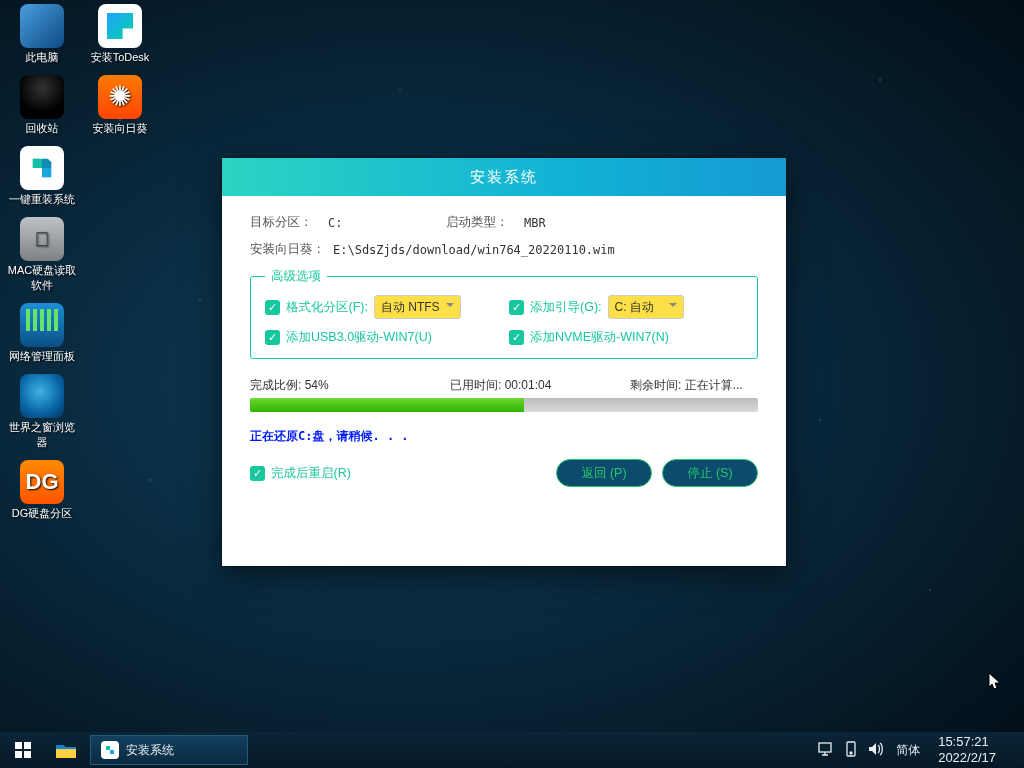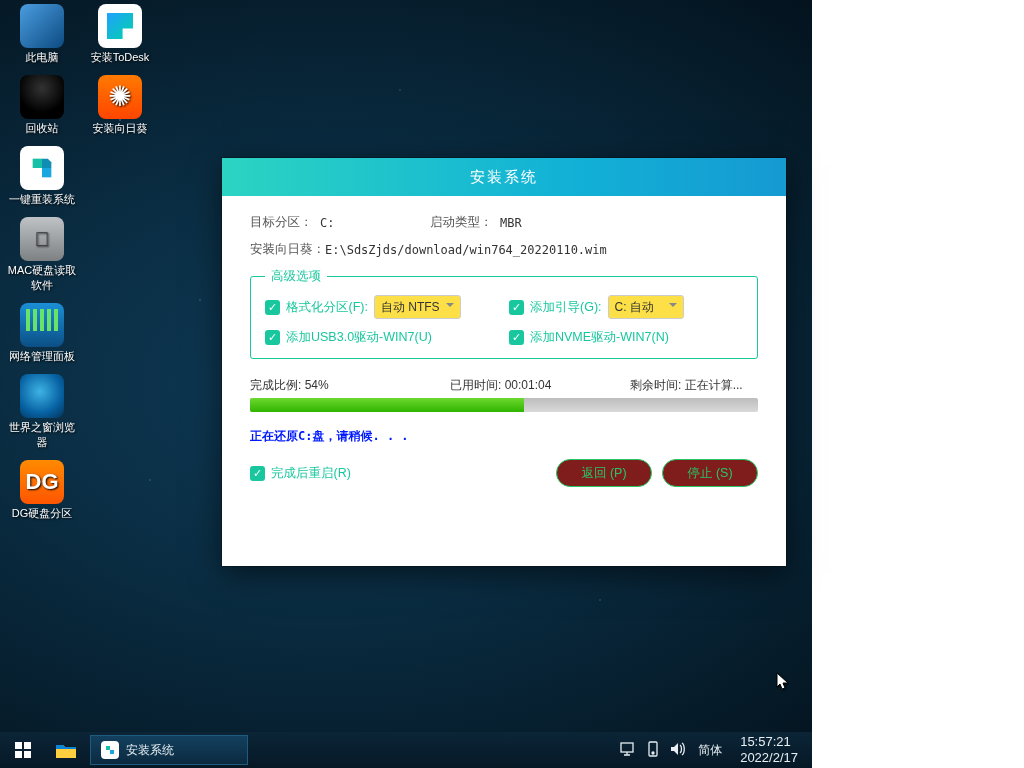--- a/index.html
+++ b/index.html
@@ -1,21 +1,21 @@
 <!DOCTYPE html>
 <html><head>
 <meta charset="utf-8">
 <style>
 * { margin: 0; padding: 0; box-sizing: border-box; font-family: "Microsoft YaHei", "SimSun", sans-serif; }
 html, body { width: 1024px; height: 768px; overflow: hidden; }
 
 
 .desktop {
   position: relative;
-  width: 812px; height: 768px;
+  width: 1024px; height: 768px;
   background: radial-gradient(ellipse 900px 600px at 40% 50%, #0e3a55 0%, #0a2d43 35%, #061d2c 65%, #020a12 100%);
 }
 .desktop::before {
   content:"";
   position:absolute; inset:0;
   background-image: radial-gradient(1px 1px at 120px 120px, rgba(255,255,255,.6),transparent),
                     radial-gradient(1px 1px at 200px 300px, rgba(255,255,255,.45),transparent),
                     radial-gradient(1px 1px at 700px 180px, rgba(255,255,255,.5),transparent),
                     radial-gradient(1px 1px at 820px 420px, rgba(255,255,255,.4),transparent),
                     radial-gradient(1px 1px at 930px 590px, rgba(255,255,255,.5),transparent),
@@ -48,21 +48,21 @@
 
 .dialog {
   position: absolute; left: 222px; top: 158px;
   width: 564px; height: 408px;
   background: #fff;
   box-shadow: 0 8px 30px rgba(0,0,0,.55), 0 0 0 1px rgba(0,0,0,.25);
   font-size: 13px; color:#444;
 }
 .dlg-titlebar{height:38px;background:linear-gradient(90deg,#2bd4c2 0%,#12b2d6 60%,#159ad2 100%);color:#fff;display:flex;align-items:center;justify-content:center;font-size:15px;letter-spacing:2px}
 .dlg-body{padding:18px 28px 14px}
-.info-row{display:flex;align-items:center;margin-bottom:10px;gap:0;font-size:12.5px}
+.info-row{display:flex;align-items:center;margin-bottom:10px;gap:8px;font-size:12.5px}
 .info-row .lbl{color:#555;min-width:70px}
 .info-row .val{font-family:Consolas,"SimSun",monospace;font-size:12px;color:#333}
 .version-select{flex:1;height:26px;border:1px solid #ccc;border-radius:3px;display:flex;align-items:center;padding:0 22px 0 8px;font-family:Consolas,"SimSun",monospace;font-size:12px;color:#333;position:relative}
 .version-select::after{content:"";position:absolute;right:8px;top:50%;transform:translateY(-50%);border:4px solid transparent;border-top-color:#888}
 
 fieldset.adv{border:1px solid #18c79e;border-radius:3px;padding:10px 14px 12px;margin-top:4px}
 fieldset.adv legend{padding:0 6px;color:#18c79e;font-size:12.5px}
 .adv-grid{display:grid;grid-template-columns:1fr 1fr;row-gap:10px;column-gap:10px;align-items:center}
 .adv-item{display:flex;align-items:center;gap:6px;font-size:12.5px;color:#18c79e}
 .chk{width:15px;height:15px;border-radius:3px;background:#18c79e;display:inline-flex;align-items:center;justify-content:center;color:#fff;font-size:11px;line-height:1}
@@ -75,31 +75,31 @@
 .prog-labels span:nth-child(1){flex:0 0 200px}
 .prog-labels span:nth-child(2){flex:0 0 180px}
 .prog-labels span:nth-child(3){flex:1}
 .prog-bar{height:14px;background:linear-gradient(#bdbdbd,#d9d9d9);border-radius:2px;overflow:hidden;position:relative}
 .prog-fill{height:100%;background:linear-gradient(#6ed92e,#2fb400);width:54%}
 .status-line{margin-top:16px;font-size:12px;font-family:"SimSun",monospace;color:#001aff;font-weight:600}
 
 .dlg-footer{display:flex;align-items:center;margin-top:14px;gap:10px}
 .dlg-footer .restart-chk{display:flex;align-items:center;gap:6px;color:#18c79e;font-size:12.5px}
 .dlg-footer .spacer{flex:1}
-.pill-btn{width:96px;height:28px;border:1px solid #27c766;border-radius:14px;background:#7f1d1d;color:#27c766;font-size:12.5px;display:inline-flex;align-items:center;justify-content:center;cursor:pointer}
+.pill-btn{width:96px;height:28px;border:1px solid #27c766;border-radius:14px;background:#0c4a6e;color:#27c766;font-size:12.5px;display:inline-flex;align-items:center;justify-content:center;cursor:pointer}
 
 
 .taskbar{position:absolute;left:0;right:0;bottom:0;height:36px;background:linear-gradient(#0b2537,#061826);display:flex;align-items:center;color:#e8eef2;font-size:12px}
 .tb-start{width:46px;height:36px;display:flex;align-items:center;justify-content:center;cursor:pointer}
 .tb-start svg{width:16px;height:16px;fill:#fff}
 .tb-btn{width:40px;height:36px;display:flex;align-items:center;justify-content:center;cursor:pointer;font-size:16px}
 .tb-task{height:30px;min-width:158px;margin-left:4px;background:linear-gradient(#13405e,#0b2a40);border:1px solid #1f5a7f;display:flex;align-items:center;gap:7px;padding:0 10px;font-size:12px;color:#e8eef2;cursor:pointer}
 .tb-task .ico-mini{width:18px;height:18px;border-radius:4px;background:#fff;display:flex;align-items:center;justify-content:center}
 .tb-task .ico-mini svg{width:12px;height:12px}
-.tb-tray{margin-left:auto;display:flex;align-items:center;gap:12px;padding-right:8px}
+.tb-tray{margin-left:auto;display:flex;align-items:center;gap:12px;padding-right:22px}
 .tb-tray .tray-ico{font-size:14px;cursor:pointer}
 .tb-clock{line-height:1.2;font-size:13px;padding:0 6px}
 
 
 .cursor{position:absolute;right:22px;bottom:76px;width:14px;height:20px;pointer-events:none}
 .cursor svg{filter:drop-shadow(1px 1px 1px rgba(0,0,0,.6))}
 </style>
 </head>
 <body>
 

